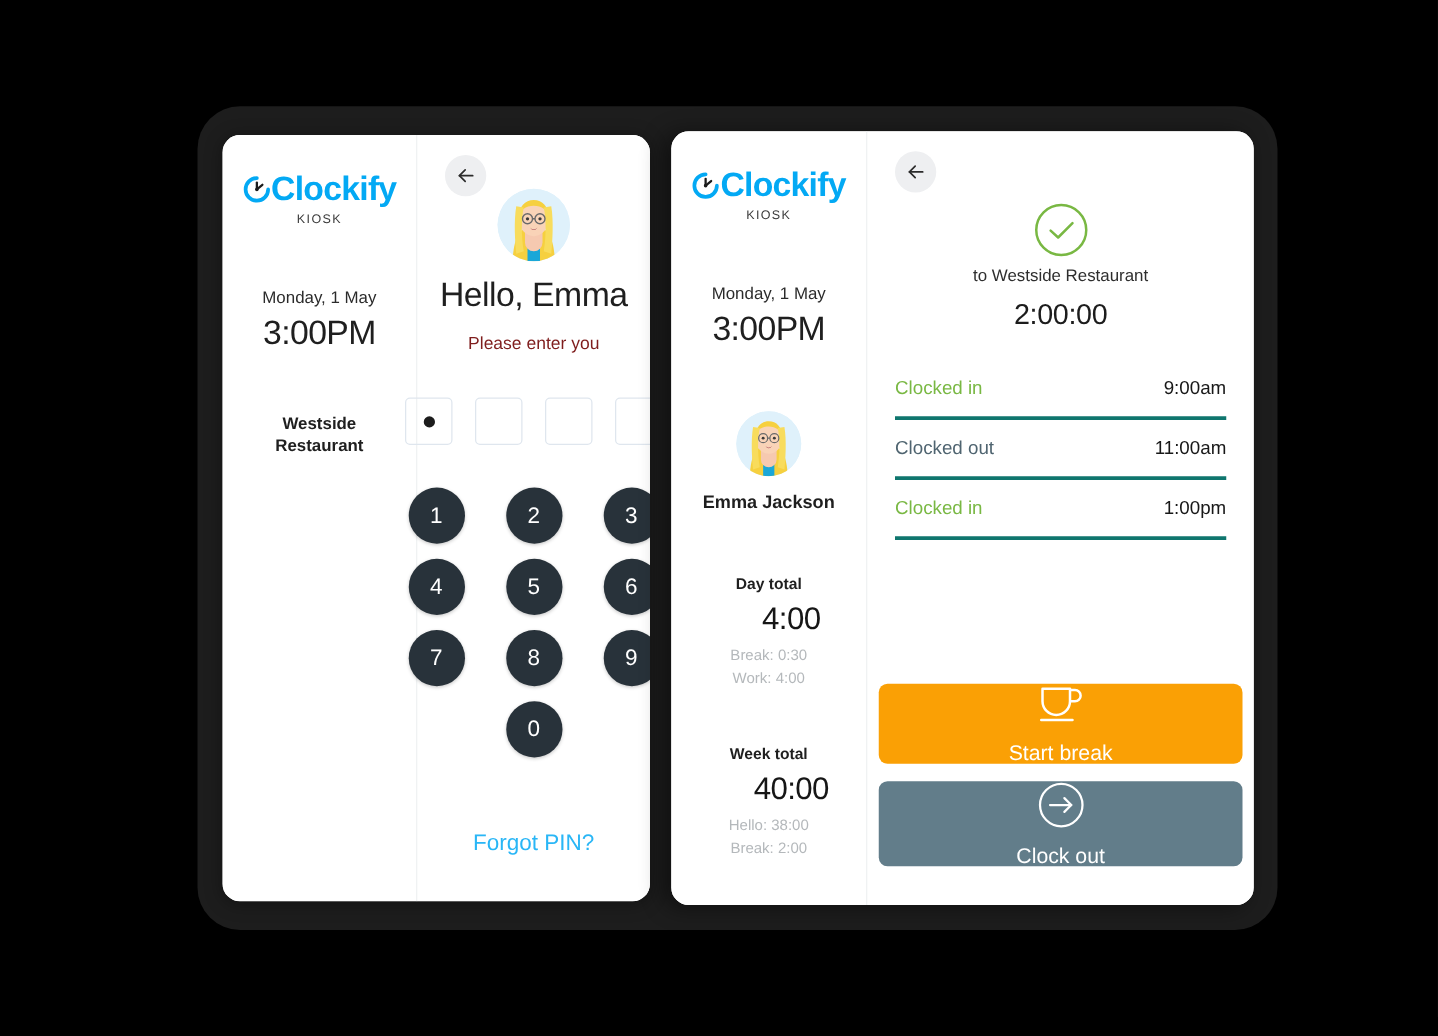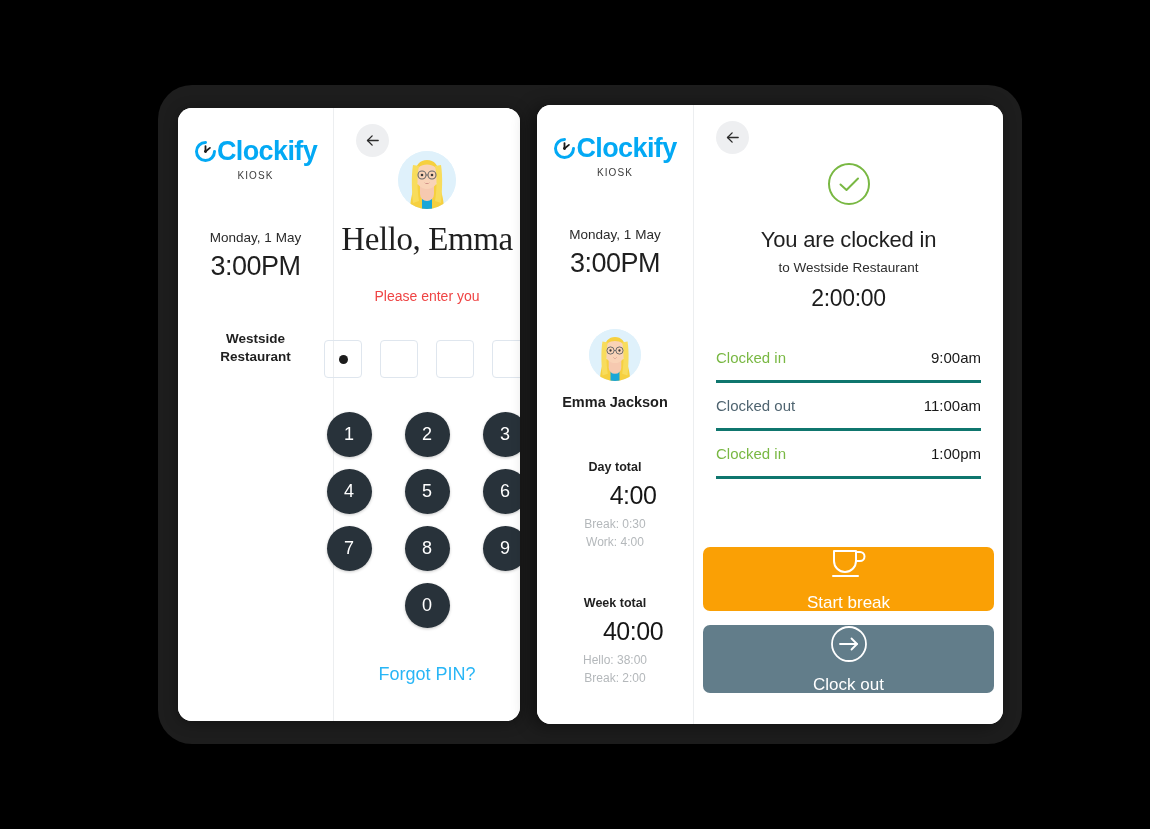--- a/index.html
+++ b/index.html
@@ -173,30 +173,29 @@
   .pin-screen {
     position: absolute;
     inset: 0;
     display: flex;
     flex-direction: column;
     align-items: center;
   }
   .pin-avatar { margin-top: 43px; }
   .pin-hello {
     margin-top: 12px;
-    font-size: 33px;
+    font-size: 27px;
     color: #1f1f1f;
     letter-spacing: -0.4px;
     white-space: nowrap;
-    font-family: Liberation Serif, serif;
   }
   .pin-instruct {
-    margin-top: 30px;
+    margin-top: 14px;
     font-size: 14px;
-    color: #ef4444;
+    color: #7f1d1d;
     white-space: nowrap;
     text-align: center;
   }
   .pin-boxes {
     margin-top: 36px;
     display: flex;
     gap: 18px;
   }
   .pin-box {
     width: 38px; height: 38px;
@@ -482,21 +481,20 @@
 
       <div class="status-screen">
 
         <span class="check-circle">
           <svg width="44" height="44" viewBox="0 0 44 44" aria-hidden="true">
             <circle cx="22" cy="22" r="20" fill="none" stroke="#79b843" stroke-width="2"></circle>
             <path d="M13.5 22.5 L19.5 28 L31 16.5" fill="none" stroke="#79b843" stroke-width="2" stroke-linecap="round" stroke-linejoin="round"></path>
           </svg>
         </span>
 
-        <div class="status-title">You are clocked in</div>
         <div class="status-sub">to Westside Restaurant</div>
         <div class="status-timer">2:00:00</div>
 
         <div class="log-list">
           <div class="log-row">
             <span class="log-label in">Clocked in</span>
             <span class="log-time">9:00am</span>
           </div>
           <div class="log-row">
             <span class="log-label out">Clocked out</span>

